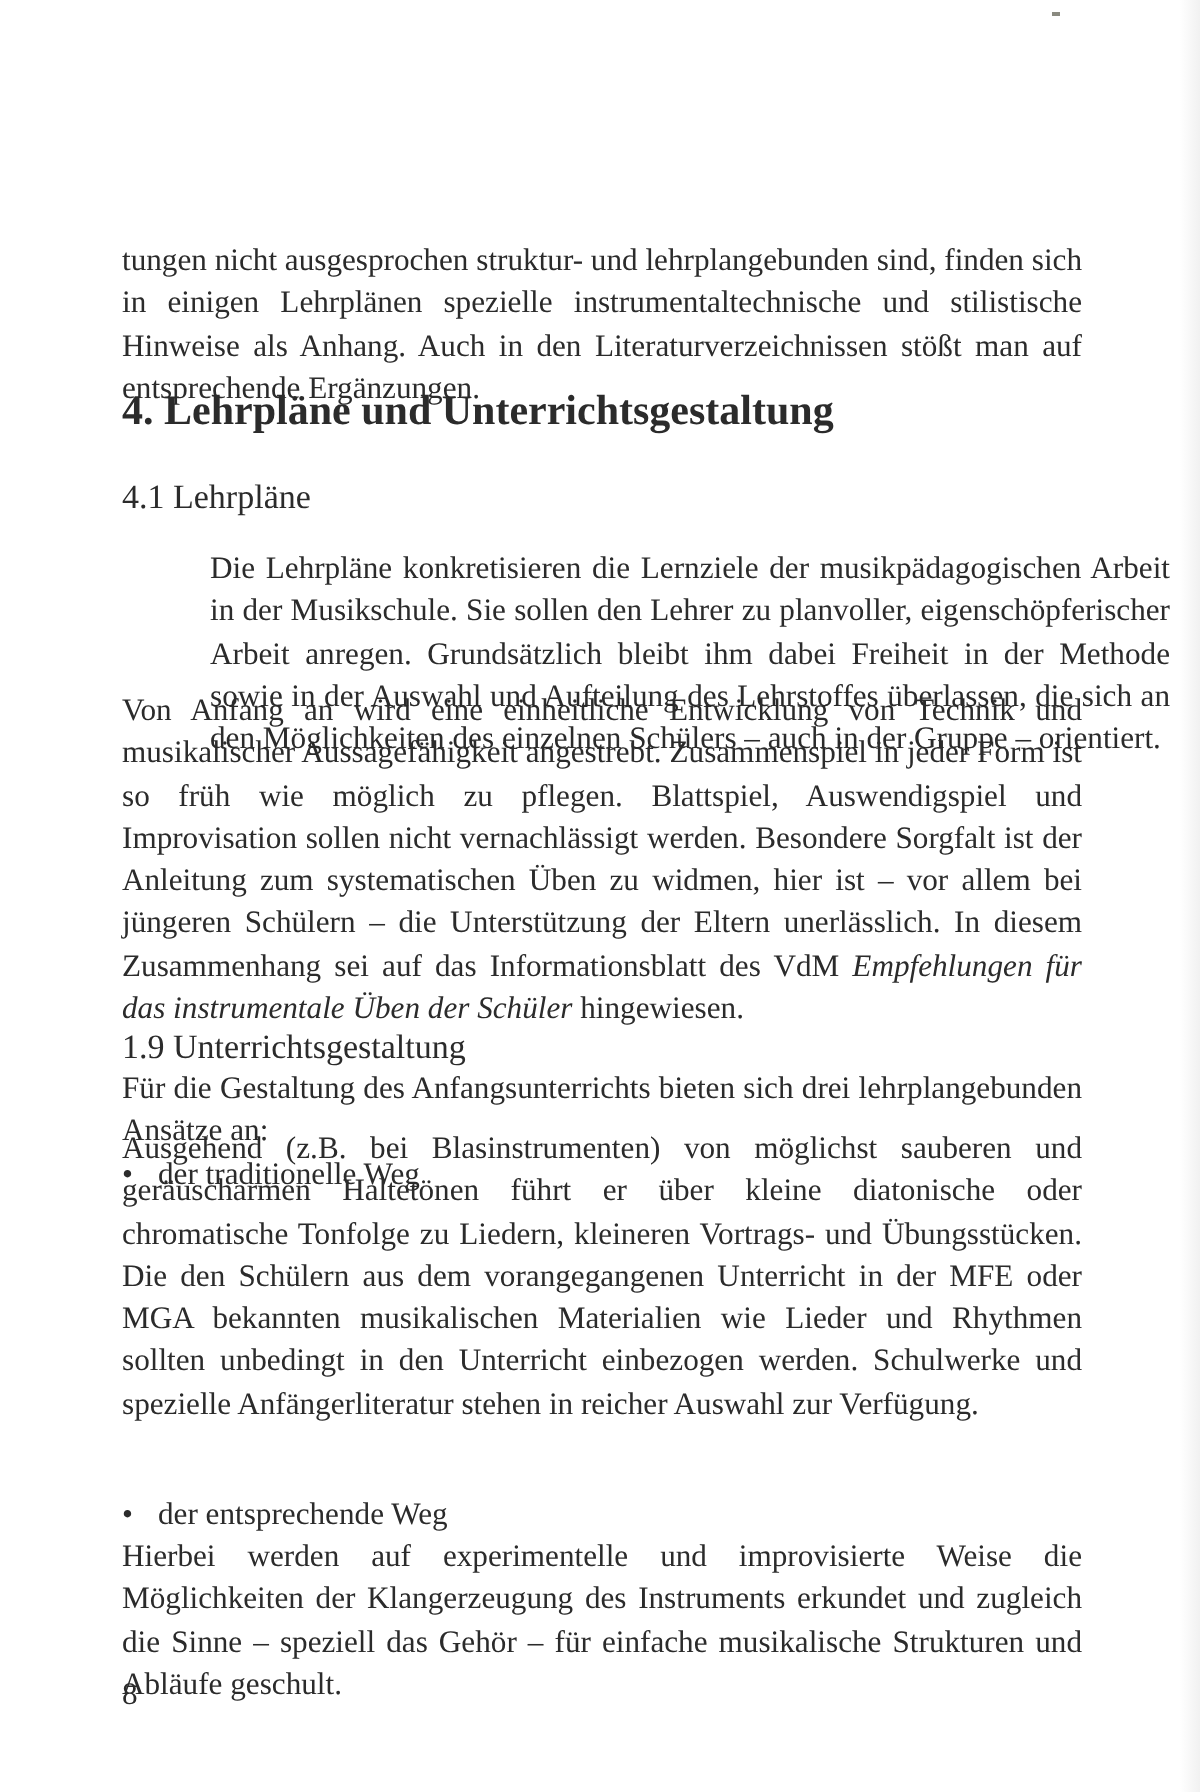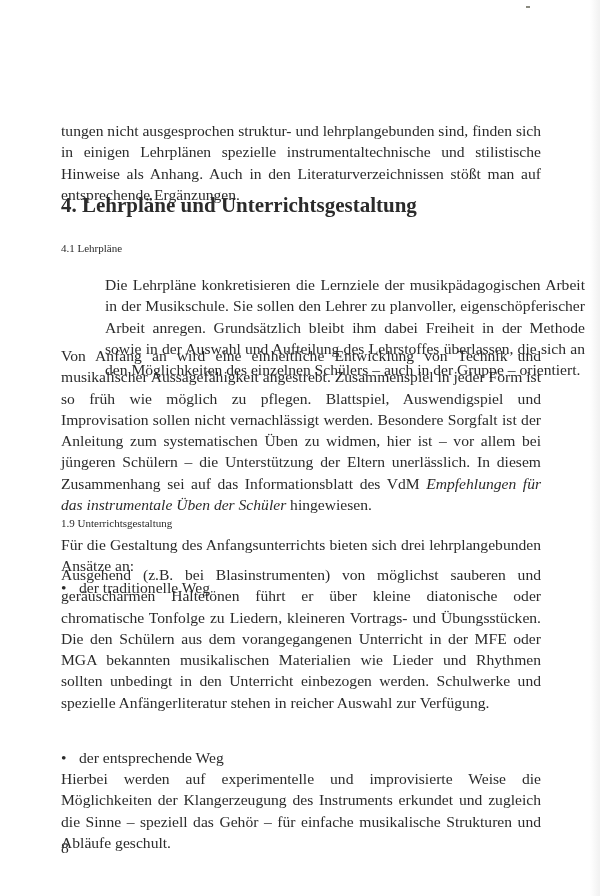--- a/index.html
+++ b/index.html
@@ -19,21 +19,21 @@
   .page {
     position:absolute; left:61px; top:0; width:480px;
   }
   .p {
     font-size:15.6px; line-height:21.3px; text-align:justify;
     margin:0; hyphens:manual;
   }
   .p.last { text-align-last:left; }
   .blk { position:absolute; left:0; width:480px; }
   .h4 { font-weight:bold; font-size:21px; line-height:21px; }
-  .sub { font-size:11px; line-height:21.3px; }
+  .sub { font-size:17px; line-height:21.3px; }
   .bullet { font-size:15.6px; line-height:21.3px; }
   .bullet .dot { display:inline-block; width:18px; }
   .pagenum { position:absolute; left:61px; top:839px; font-size:15.6px; }
   em { font-style:italic; }
 </style>
 </head>
 <body>
 
 <div class="edge-shade"></div>
 <div class="top-mark"></div>

